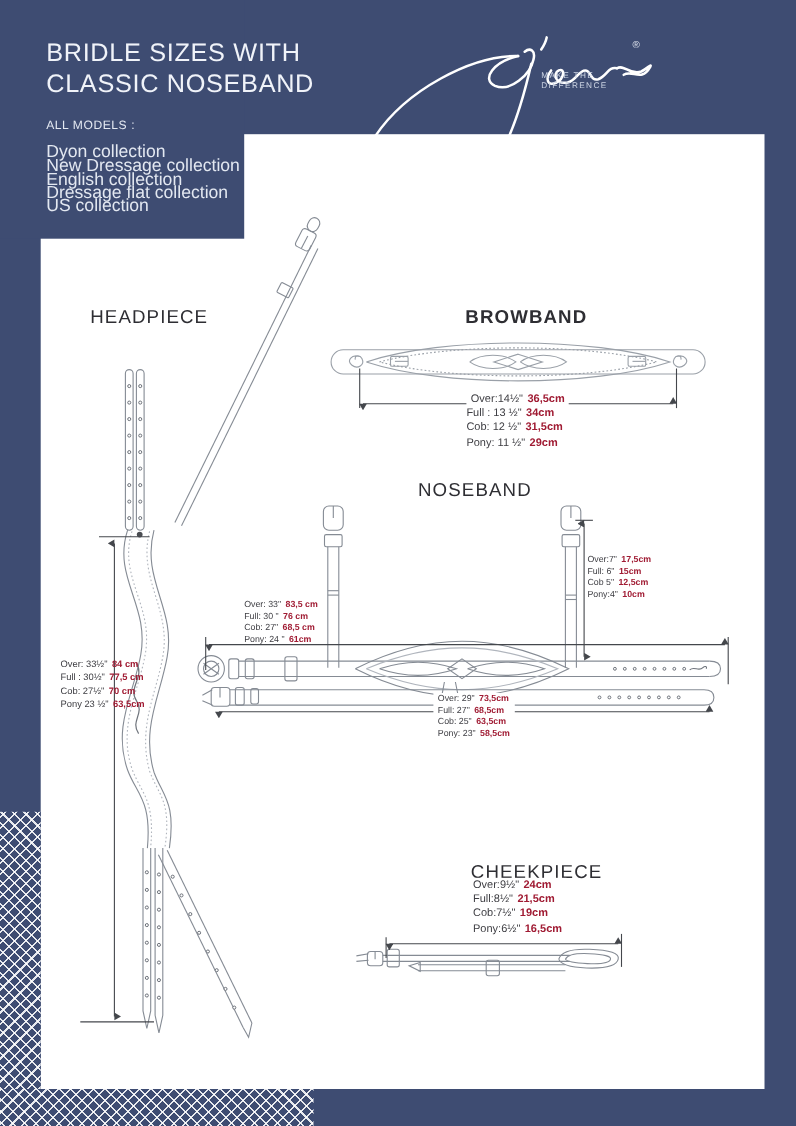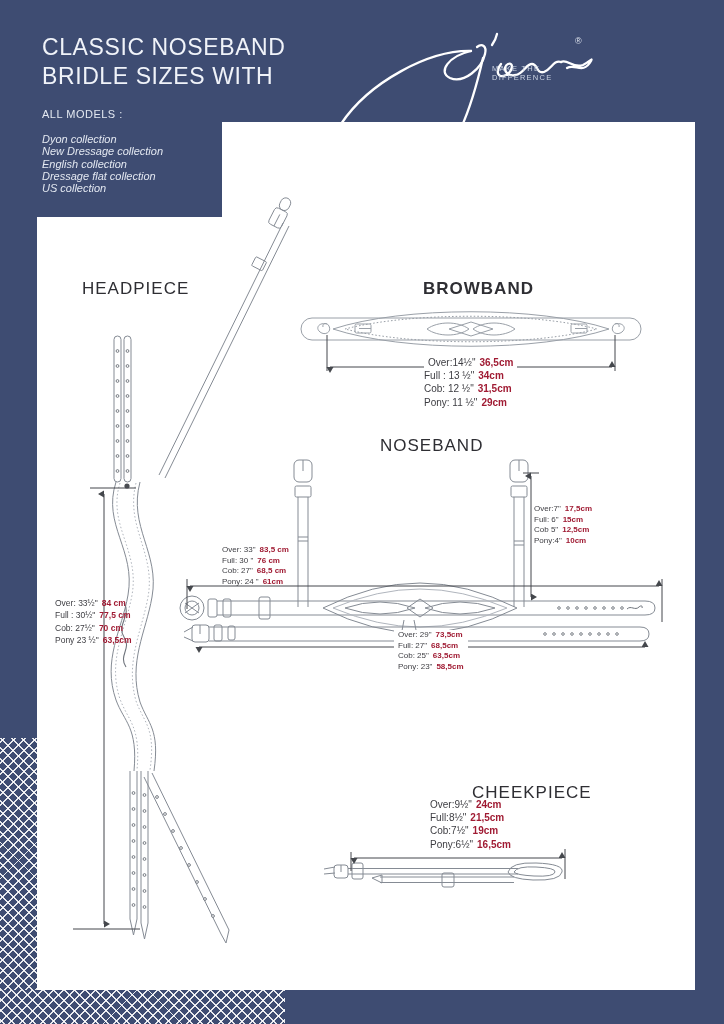--- a/index.html
+++ b/index.html
@@ -10,21 +10,21 @@
   .header-box{left:0;top:0;width:222px;height:217px;background:#3e4c72;}
   .motif{background-color:#3e4c72;
     background-image:
       repeating-linear-gradient(45deg, rgba(255,255,255,0) 0 2.2px, rgba(255,255,255,.88) 2.2px 3.6px, rgba(255,255,255,0) 3.6px 7.4px),
       repeating-linear-gradient(-45deg, rgba(255,255,255,0) 0 2.2px, rgba(255,255,255,.88) 2.2px 3.6px, rgba(255,255,255,0) 3.6px 7.4px);}
   .motif-left{left:0;top:738px;width:37px;height:286px;}
   .motif-bottom{left:0;top:990px;width:285px;height:34px;}
   .title{left:42px;top:33px;width:290px;font-size:23px;line-height:29px;color:#f0f3f9;
          letter-spacing:.6px;font-weight:400;}
   .allmodels{left:42px;top:108px;font-size:11px;letter-spacing:.5px;color:#e3e8f1;}
-  .collections{left:42px;top:133px;font-size:11px;line-height:12.3px;color:#e3e8f1;font-style:italic;}
+  .collections{left:42px;top:133px;font-size:16px;line-height:12.3px;color:#e3e8f1;}
   .tagline{left:492px;top:64px;width:102px;font-size:7.5px;
            letter-spacing:1.25px;color:#ccd4e3;}
   .regmark{left:575px;top:36px;font-size:9px;color:#dfe4ee;}
   .section-label{font-size:17px;letter-spacing:1px;color:#2e2e33;}
   .size-block{color:#3d3d42;white-space:nowrap;z-index:5;}
   .size-row{display:flex;gap:4px;align-items:baseline;}
   .size-row .cm{color:#a01b33;font-weight:700;}
   .sm{font-size:8.5px;line-height:12.4px;}
   .xs{font-size:8px;line-height:10.6px;}
   .md{font-size:10px;line-height:13.2px;}
@@ -36,22 +36,22 @@
 <body>
 
 <div class="abs page"></div>
 
 <div class="abs header-box"></div>
 
 <div class="abs motif motif-left"></div>
 <div class="abs motif motif-bottom"></div>
 
 <div class="abs title">
+  <div>BRIDLE SIZES WITH</div>
   <div>CLASSIC NOSEBAND</div>
-  <div>BRIDLE SIZES WITH</div>
 </div>
 
 <div class="abs allmodels">ALL MODELS :</div>
 <div class="abs collections">
   <div>Dyon collection</div>
   <div>New Dressage collection</div>
   <div>English collection</div>
   <div>Dressage flat collection</div>
   <div>US collection</div>
 </div>
@@ -65,21 +65,21 @@
     <path d="M168,44 C162,52 165,59 173,55 C180,51 181,42 175,44 C169,47 172,57 183,55 C191,53 193,44 199,44 C205,44 203,54 211,52 C219,49 220,40 228,42"></path>
     <path d="M228,42 C234,38 240,49 250,45 C256,42 260,37 258,41 C250,55 242,43 234,48"></path>
   </g>
 </svg>
 <div class="abs regmark">®</div>
 <div class="abs tagline">MAKE THE DIFFERENCE</div>
 
 <div class="abs section-label" style="left:82px;top:279px;">HEADPIECE</div>
 <div class="abs section-label" style="left:423px;top:279px;font-weight:bold;">BROWBAND</div>
 <div class="abs section-label" style="left:380px;top:436px;">NOSEBAND</div>
-<div class="abs section-label" style="left:428px;top:783px;margin-left:44px;">CHEEKPIECE</div>
+<div class="abs section-label" style="left:428px;top:783px;">CHEEKPIECE</div>
 
 <svg class="abs" style="left:40px;top:205px;" width="290" height="745" viewBox="0 0 290 745">
   <defs>
     <marker id="hUp" markerWidth="10" markerHeight="10" refX="3.5" refY="6" orient="auto-start-reverse">
       <path d="M0,6 L3.5,0 L7,6 Z" fill="#44474c"></path>
     </marker>
   </defs>
   <g fill="none" stroke="#858b94" stroke-width="1">
 
     <path d="M243,18 L119,270"></path>

